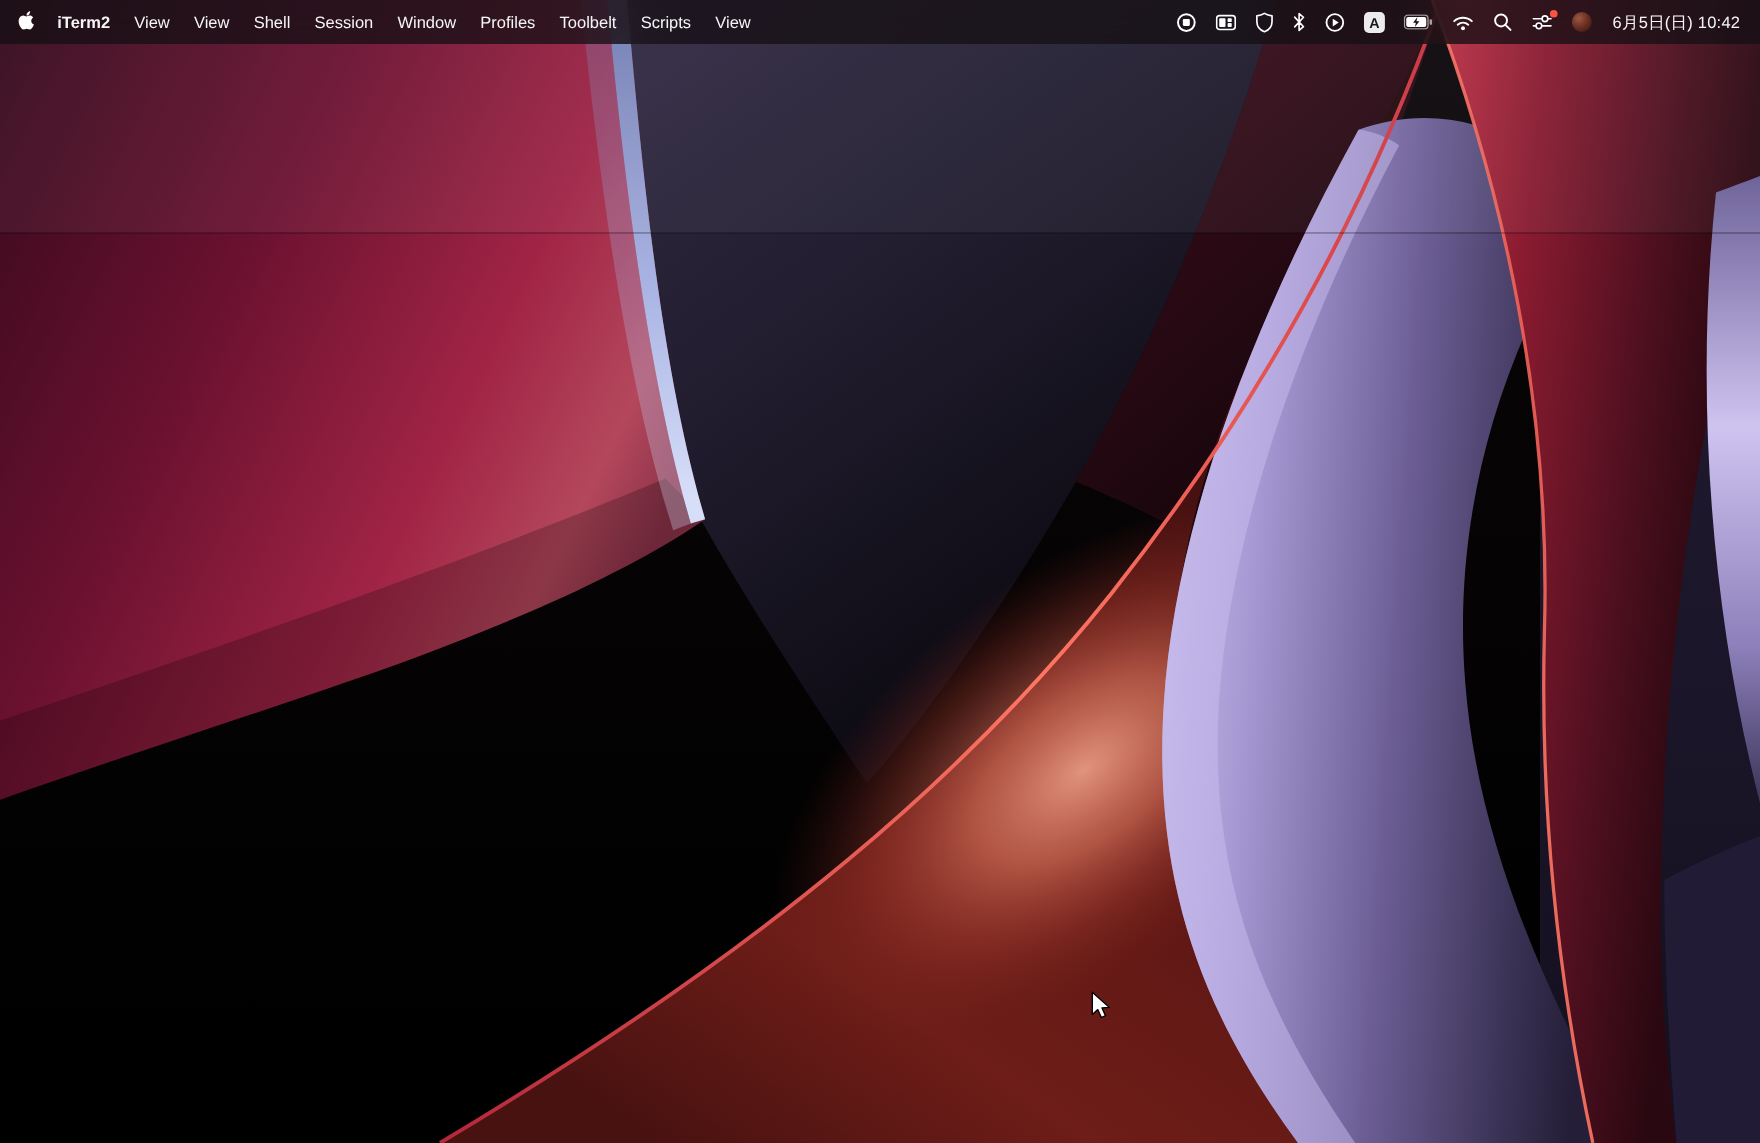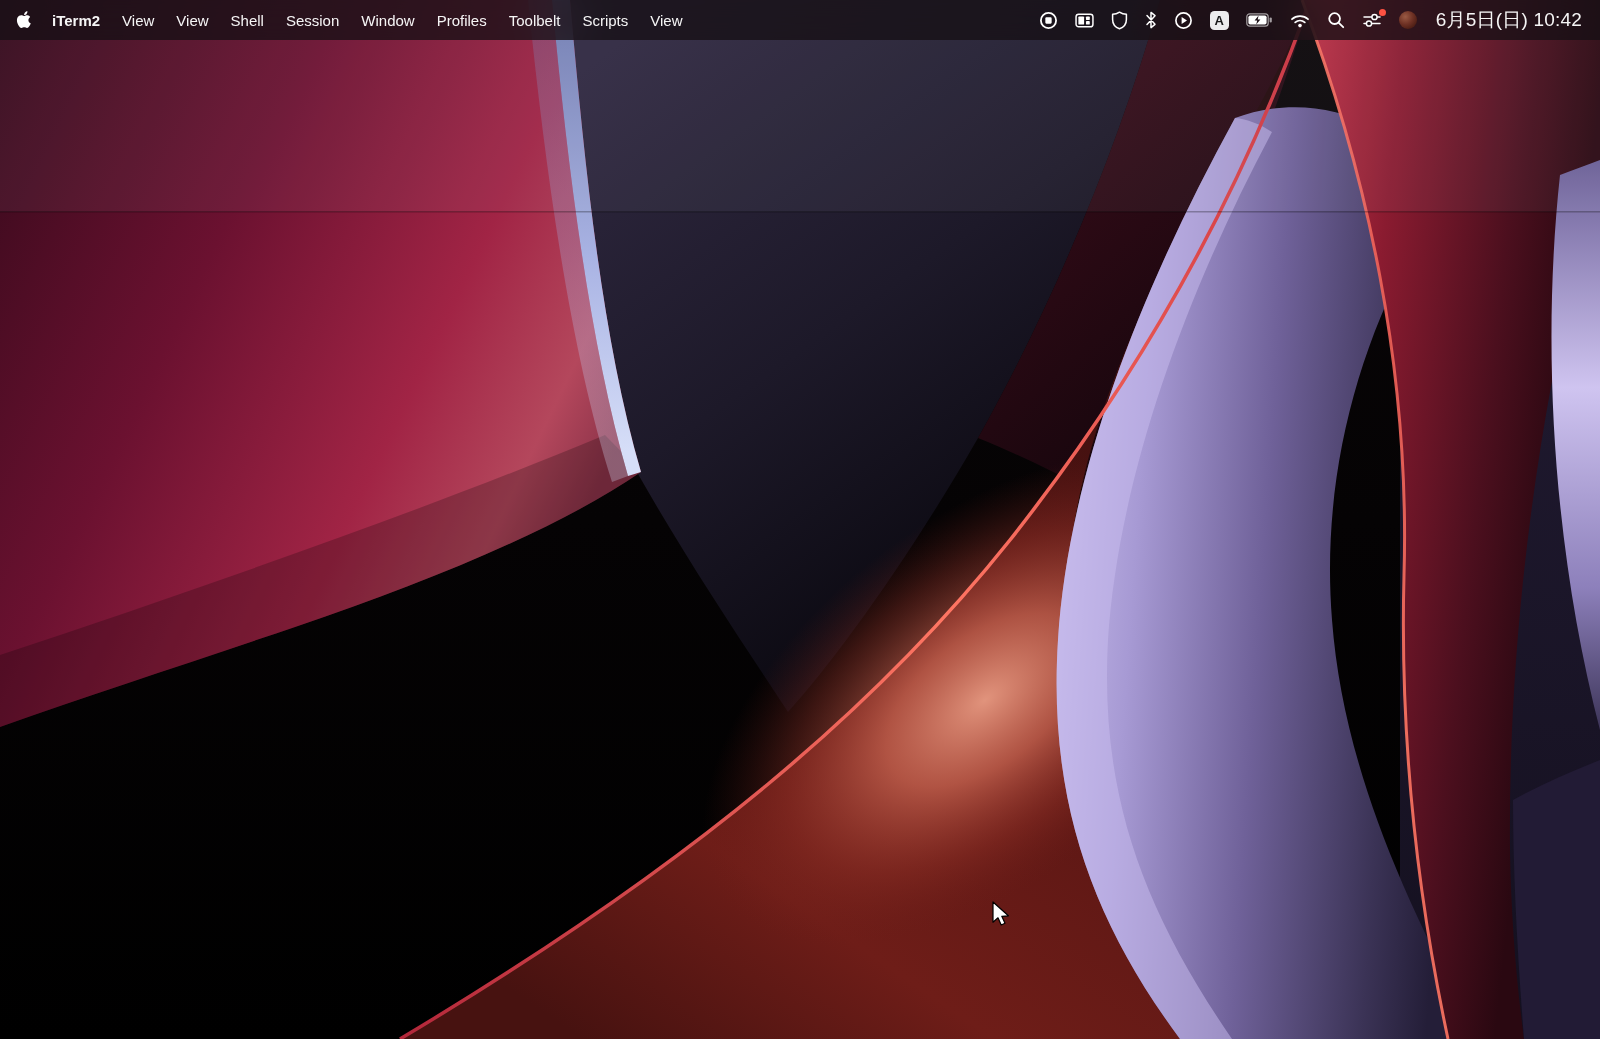--- a/index.html
+++ b/index.html
@@ -9,21 +9,21 @@
   
   .menubar{position:fixed;left:0;top:0;width:1600px;height:40px;z-index:10;
     display:flex;align-items:center;justify-content:space-between;
     background:rgba(22,15,20,0.78);backdrop-filter:blur(22px);
     color:rgba(255,255,255,0.96);font-size:15px;}
   .mb-left{display:flex;align-items:center;height:100%;padding-left:7px;}
   .mb-right{display:flex;align-items:center;height:100%;gap:17px;padding-right:16px;}
   .mb-item{padding:0 11px;height:100%;display:flex;align-items:center;white-space:nowrap;cursor:default;}
   .mb-item.appname{font-weight:700;}
   .mb-item.apple{padding:0 10px 0 9px;}
-  .clock{padding:0 2px;font-size:19px;letter-spacing:.2px;}
+  .clock{padding:0 2px;font-size:15px;letter-spacing:.2px;}
   .sico{display:flex;align-items:center;justify-content:center;height:40px;position:relative;}
   .sico svg{display:block;}
   .ime-badge{width:19px;height:19px;background:#ececee;border-radius:4.5px;color:#19191b;
     font-size:13px;font-weight:700;display:flex;align-items:center;justify-content:center;line-height:1;}
   .avatar-circle{width:18px;height:18px;border-radius:50%;
     background:radial-gradient(circle at 35% 32%, #9a5a44 0%, #6e3124 45%, #491c13 80%);}
   .notif-dot{position:absolute;top:9px;right:-4px;width:7px;height:7px;border-radius:50%;background:#ff5242;}
   
   .cursor{position:fixed;z-index:100;pointer-events:none;}
 </style>

